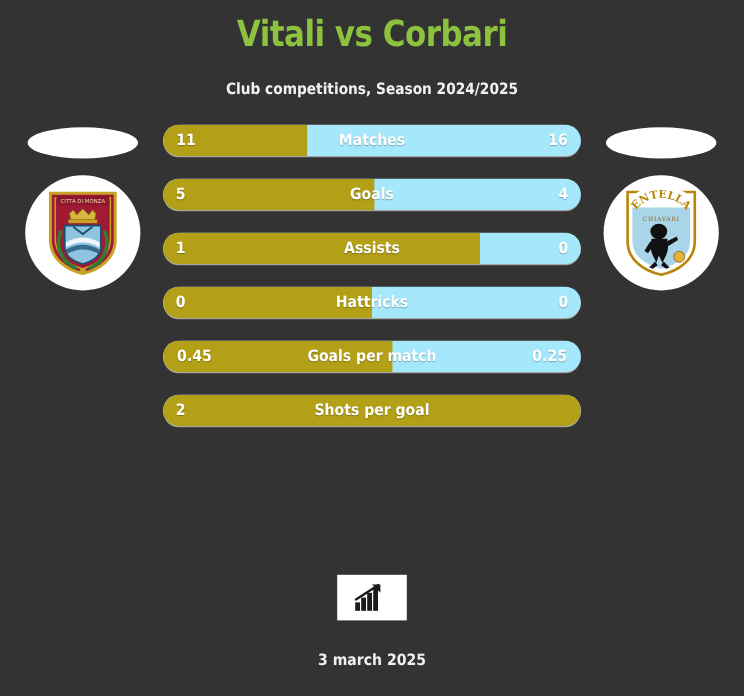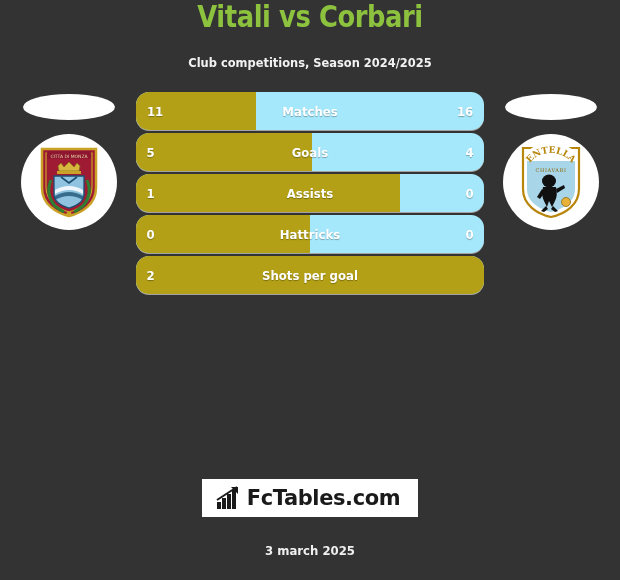--- a/index.html
+++ b/index.html
@@ -11,20 +11,21 @@
     height: 580px;
     background: #333333;
     font-family: "Liberation Sans", sans-serif;
     overflow: hidden;
     position: relative;
   }
 
   
   .header {
     text-align: center;
+    padding-top: 12px;
   }
   .title {
     font-family: "DejaVu Sans", sans-serif;
     font-size: 30px;
     font-weight: bold;
     color: #8dc23f;
     letter-spacing: -0.5px;
     line-height: 1.1;
     transform: scaleX(0.86);
     transform-origin: center;
@@ -86,22 +87,22 @@
 
   
   .bars {
     position: absolute;
     left: 136px;
     top: 0;
     width: 348px;
   }
   .bar-row {
     position: relative;
-    height: 38px;
-    margin-bottom: 3px;
+    height: 26px;
+    margin-bottom: 19px;
     border-radius: 13px;
     overflow: hidden;
     background: #a5e8fb;
     box-shadow: 0 1px 0 rgba(255,255,255,0.55);
   }
   .bar-fill {
     position: absolute;
     left: 0; top: 0; bottom: 0;
     background: #b3a016;
   }
@@ -238,20 +239,28 @@
 
     <div class="bar-row">
       <div class="bar-fill" style="width:50%"></div>
       <div class="bar-text">
         <span class="bar-val left">0</span>
         <span class="bar-label">Hattricks</span>
         <span class="bar-val right">0</span>
       </div>
     </div>
 
+    <div class="bar-row">
+      <div class="bar-fill" style="width:55%"></div>
+      <div class="bar-text">
+        <span class="bar-val left">0.45</span>
+        <span class="bar-label">Goals per match</span>
+        <span class="bar-val right">0.25</span>
+      </div>
+    </div>
 
     <div class="bar-row">
       <div class="bar-fill" style="width:100%"></div>
       <div class="bar-text">
         <span class="bar-val left">2</span>
         <span class="bar-label">Shots per goal</span>
         <span class="bar-val right"></span>
       </div>
     </div>
 
@@ -289,17 +298,16 @@
   <div class="brand-box">
     <div class="brand-inner">
       <svg width="26" height="24" viewBox="0 0 26 24">
         <rect x="1" y="16" width="4" height="7" fill="#1a1a1a"></rect>
         <rect x="6" y="12" width="4" height="11" fill="#1a1a1a"></rect>
         <rect x="11" y="8" width="4" height="15" fill="#1a1a1a"></rect>
         <rect x="16" y="4" width="4" height="19" fill="#1a1a1a"></rect>
         <path d="M1 14 L21 1" stroke="#1a1a1a" stroke-width="2" fill="none"></path>
         <path d="M15 1 H22 V8 Z" fill="#1a1a1a"></path>
       </svg>
-      <span class="brand-text">FcTables.com</span>
     </div>
   </div>
   <div class="date-text">3 march 2025</div>
 </div>
 
 </body></html>

